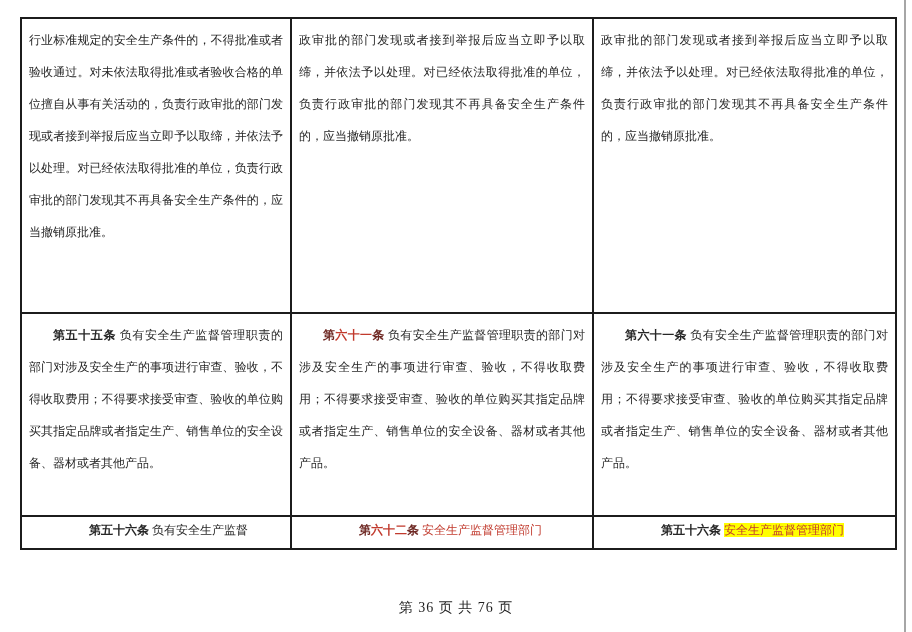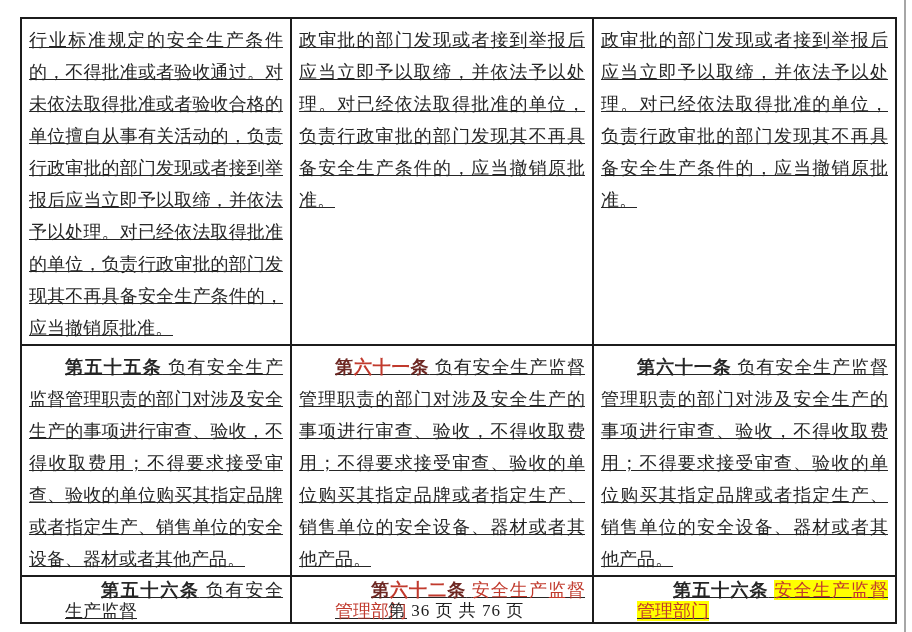--- a/index.html
+++ b/index.html
@@ -31,40 +31,39 @@
     border-collapse: collapse;
     table-layout: fixed;
   }
   col.c1 { width: 270px; }
   col.c2 { width: 302px; }
   col.c3 { width: 303px; }
   td {
     border: 2px solid var(--border);
     vertical-align: top;
     padding: 5px 7px 0 7px;
-    font-size: 18px;
+    font-size: 12px;
     line-height: 32px;
     text-align: justify;
     overflow: hidden;
-    text-decoration: underline;
   }
   tr.row-0 td { height: 295px; }
   tr.row-1 td { height: 203px; }
   tr.row-2 td { height: 33px; line-height: 21px; padding-top: 3px; padding-left: 43px; }
   td.indent { text-indent: 2em; margin-top: 8px; }
   .seg-plain { color: var(--ink); }
   .seg-heading { color: var(--ink); font-weight: bold; }
   .seg-heading-red { color: var(--red); font-weight: bold; }
   .seg-heading-darkred { color: var(--darkred); font-weight: bold; }
   .seg-red { color: var(--red); }
   .seg-red-highlighted { color: var(--red); background: var(--highlight); }
   .footer {
     position: absolute; left: 0; top: 599px; width: 912px;
     text-align: center;
-    font-size: 17px;
+    font-size: 14px;
     color: #1f1f1f;
     letter-spacing: 1px;
   }
 </style>
 </head>
 <body>
 
 <div class="page">
 
   <table class="compare">

